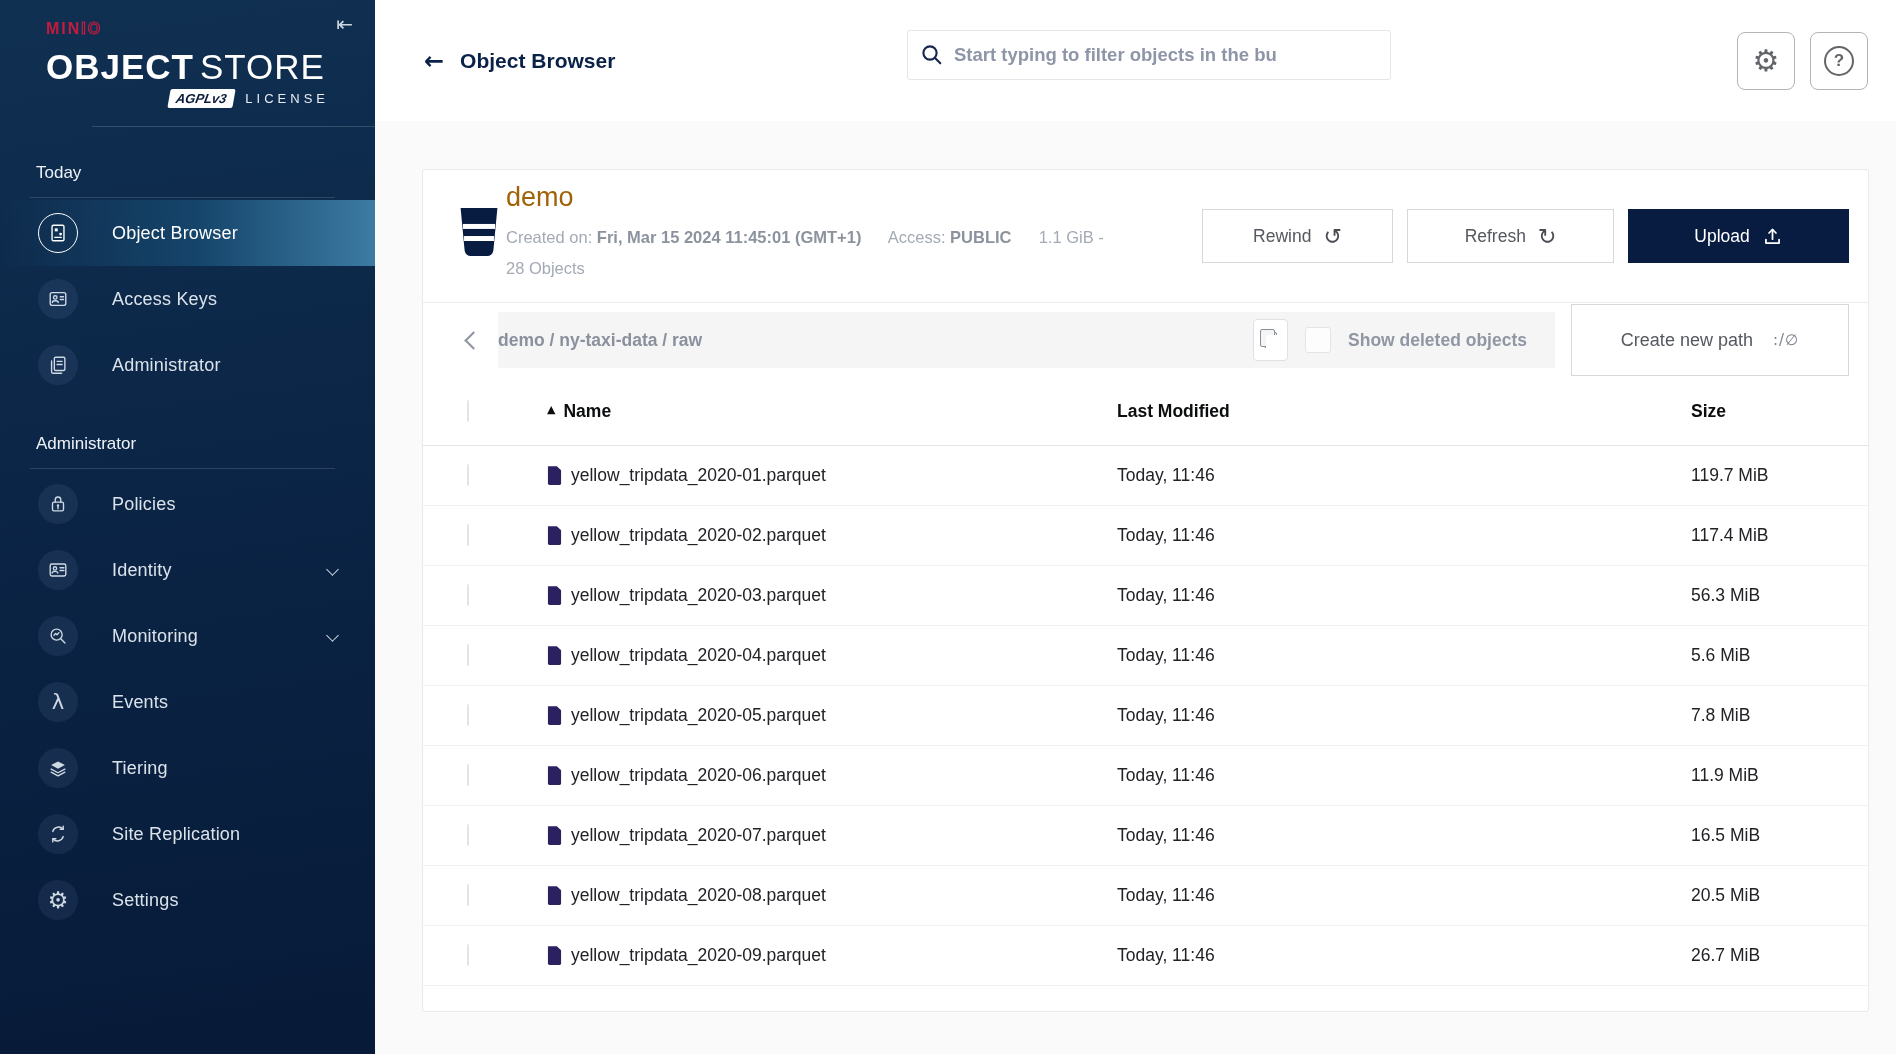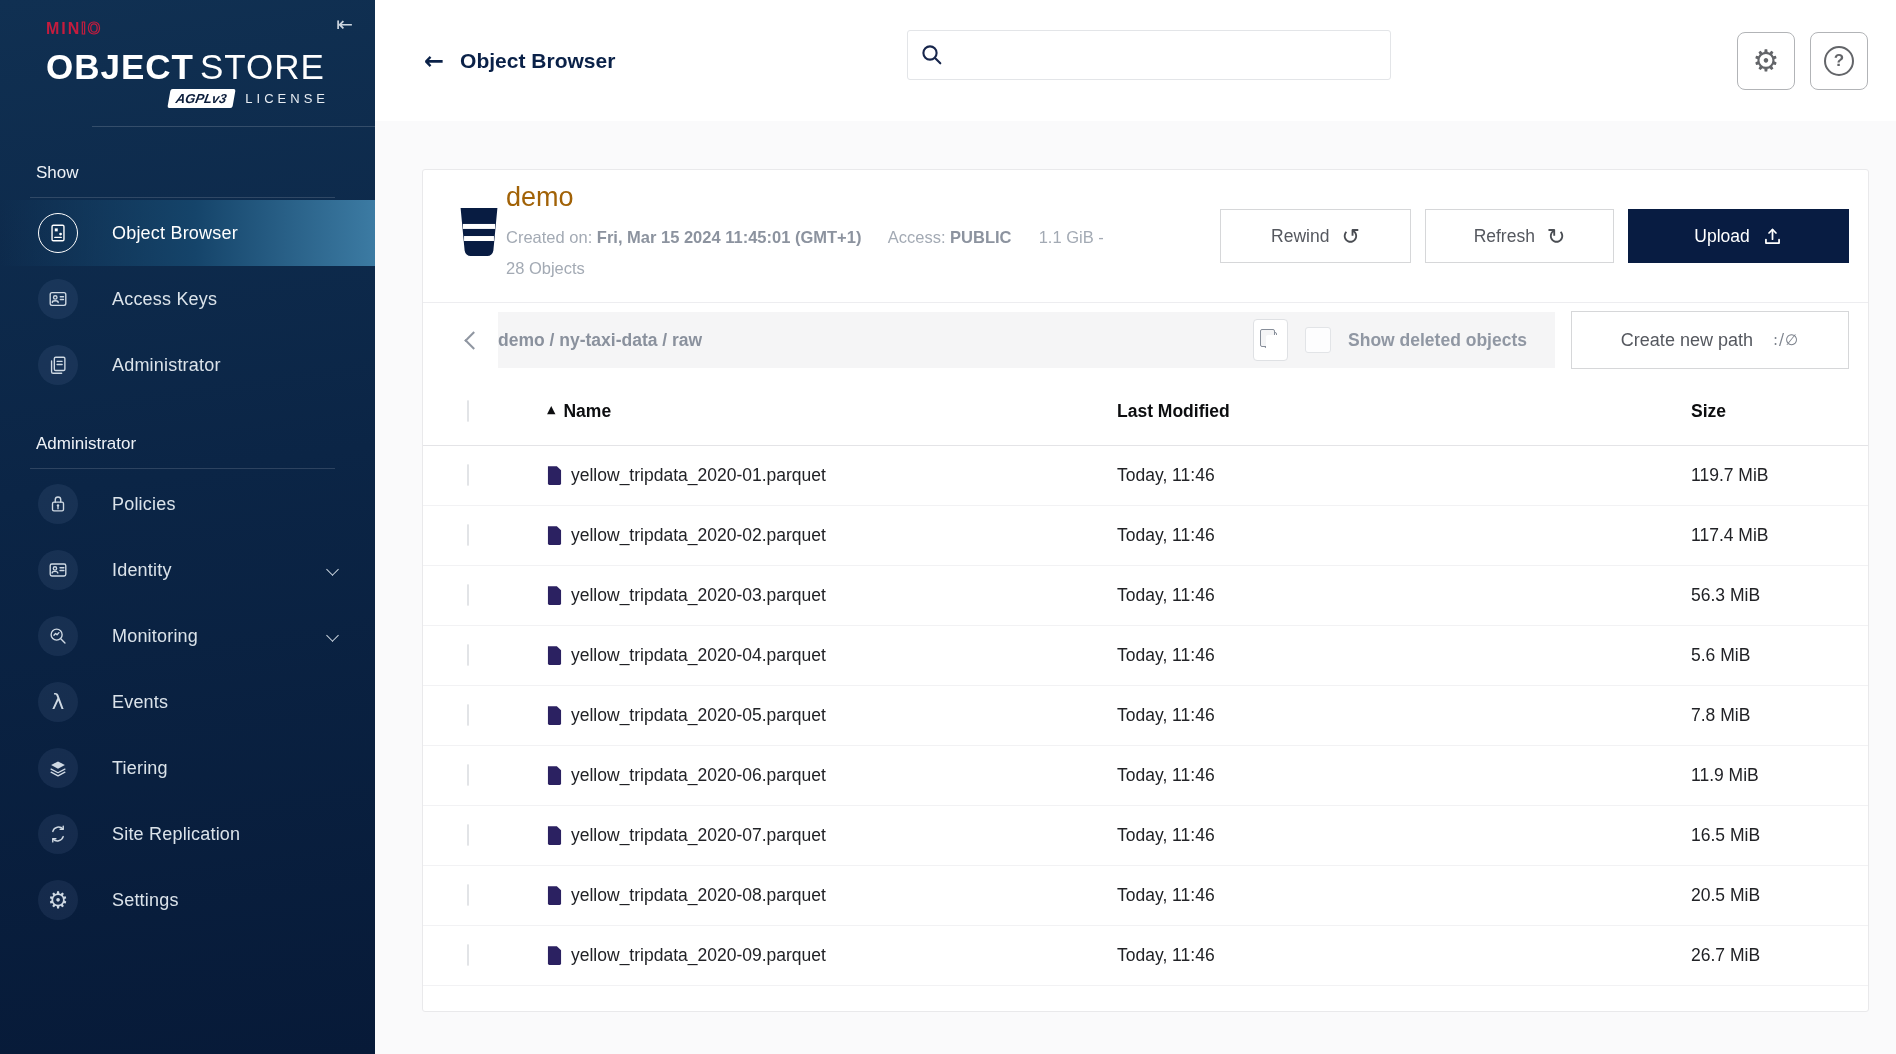--- a/index.html
+++ b/index.html
@@ -63,41 +63,41 @@
   .card-header { position:relative; height:133px; border-bottom:1px solid #ededf0; }
   .bucket-icon { position:absolute; left:33px; top:36px; }
   .bucket-title { position:absolute; left:83px; top:12px; font-size:27px; font-weight:400; color:#a16207; }
   .bucket-meta { position:absolute; left:83px; top:52px; max-width:620px; font-size:16.5px; line-height:31px; color:#a3aab4; }
   .meta-strong { font-weight:700; color:#8c939f; }
   .meta-gap { display:inline-block; width:18px; }
   .card-actions { position:absolute; right:19px; top:39px; display:flex; gap:14px; }
   .btn { height:54px; border:1px solid #d6d7d9; border-radius:0; background:#fff; display:flex;
     align-items:center; justify-content:center; gap:12px; font-size:17.5px; color:#55585f; cursor:pointer;
     font-family:"Liberation Sans",sans-serif; }
-  .btn-rewind { width:191px; } .btn-refresh { width:189px; }
+  .btn-rewind { width:191px; } .btn-refresh { width:207px; }
   .btn-glyph { font-family:"DejaVu Sans",sans-serif; font-size:22px; color:#4a4d53; }
   .btn-upload { width:221px; background:#081c42; border-color:#081c42; color:#fff; font-weight:400; }
   .btn-upload svg { width:21px; height:21px; stroke:#fff; stroke-width:2; fill:none; stroke-linecap:round; stroke-linejoin:round; }
 
   
   .toolbar { display:flex; align-items:center; padding:9px 19px 9px 25px; height:74px; }
   .crumb-back { width:50px; height:56px; background:#fff; display:flex; align-items:center; justify-content:center; cursor:pointer; flex:0 0 50px; }
   .crumb-back .chev { width:13px; height:13px; border-left:2px solid #8f96a1; border-bottom:2px solid #8f96a1; transform:rotate(45deg); }
   .crumb-bar { flex:1; height:56px; background:#f5f5f6; display:flex; align-items:center; }
   .crumb-text { font-size:17.5px; font-weight:700; color:#8a919d; }
   .crumb-right { margin-left:auto; display:flex; align-items:center; padding-right:28px; gap:17px; }
   .copy-btn { width:35px; height:42px; background:#fff; border:1px solid #dfe1e4; border-radius:4px;
     display:flex; align-items:center; justify-content:center; cursor:pointer; }
   .copy-glyph { position:relative; width:13px; height:16px; border:1.6px solid #878e99; border-radius:2px; background:#fff; }
   .copy-glyph::before { content:""; position:absolute; left:-5px; top:-4px; width:13px; height:16px;
     border:1.6px solid #878e99; border-radius:2px; background:#f5f5f6; }
   .copy-glyph::after { content:""; position:absolute; left:1px; top:2px; width:13px; height:16px; background:#fff; border-radius:2px; }
   .cb { width:26px; height:26px; background:#fdfdfe; border:1px solid #e2e4e7; border-radius:3px; cursor:pointer; }
   .show-deleted-label { font-size:17.5px; font-weight:700; color:#9097a3; }
-  .btn-create-path { width:278px; height:58px; margin-left:16px; font-size:18px; gap:20px; }
+  .btn-create-path { width:278px; height:72px; margin-left:16px; font-size:18px; gap:20px; }
   .path-icon { font-family:"DejaVu Sans",sans-serif; font-size:15px; color:#7c828c; letter-spacing:1px; }
 
   
   .obj-table { padding:0; }
   .t-row { display:grid; grid-template-columns:80px 570px 574px 1fr; align-items:center; padding-left:44px; }
   .t-head { height:69px; border-bottom:1px solid #e4e4e7; font-weight:700; color:#0c0d0f; font-size:17.5px; }
   .sort-arrow { font-family:"DejaVu Sans",sans-serif; font-size:11px; margin-right:8px; display:inline-block; transform:translateY(-4px); color:#0c0d0f; }
   .t-body .t-row { height:60px; border-bottom:1px solid #f2f2f4; font-size:17.5px; color:#212226; cursor:pointer; }
   .name-cell { display:flex; align-items:center; gap:9px; }
   .file-icon svg { display:block; }
@@ -112,21 +112,21 @@
     <div class="logo-block">
       <div class="logo-minio"><span>MIN</span><span class="io">IO</span></div>
       <div class="logo-title"><span class="b">OBJECT</span><span class="l">STORE</span></div>
       <div class="logo-sub">
         <span class="agpl-badge">AGPLv3</span>
         <span class="license-txt">LICENSE</span>
       </div>
       <div class="logo-divider"></div>
     </div>
     <nav id="side-nav">
-        <div class="side-section-label">Show</div>
+        <div class="side-section-label">Today</div>
         <div class="side-section-divider"></div>
         <div class="side-items">
           <div class="side-item active">
             <span class="icon-circle">
               <svg viewBox="0 0 24 24">
                 <rect x="5.5" y="3.5" width="13" height="17" rx="1.5"></rect>
                 <rect x="8.5" y="7" width="3.2" height="3.2" fill="currentColor" stroke="none"></rect>
                 <circle cx="14.8" cy="13.2" r="1.5" fill="currentColor" stroke="none"></circle>
                 <path d="M8.5 16.8h7"></path>
               </svg>
@@ -235,20 +235,21 @@
   <div class="main">
 
     <header class="top-header">
       <span class="back-arrow">←</span>
       <span class="page-title">Object Browser</span>
       <div class="search-wrap">
         <svg viewBox="0 0 24 24">
             <circle cx="10" cy="10" r="6.6"></circle>
             <line x1="15" y1="15" x2="20.3" y2="20.3"></line>
           </svg>
+        <input class="search-input" placeholder="Start typing to filter objects in the bu" style="">
       </div>
       <div class="hdr-right">
         <div class="hdr-icon-btn">
             <span class="gear-glyph">⚙</span>
           </div>
         <div class="hdr-icon-btn">
             <span class="help-circle">?</span>
           </div>
       </div>
     </header>

